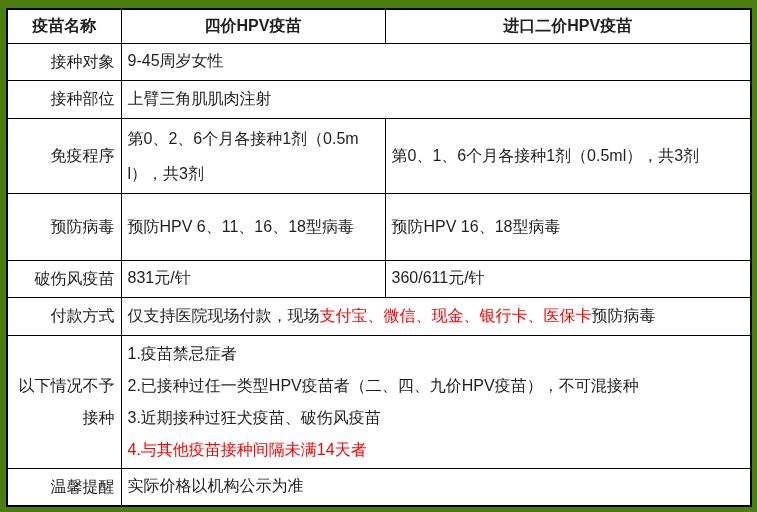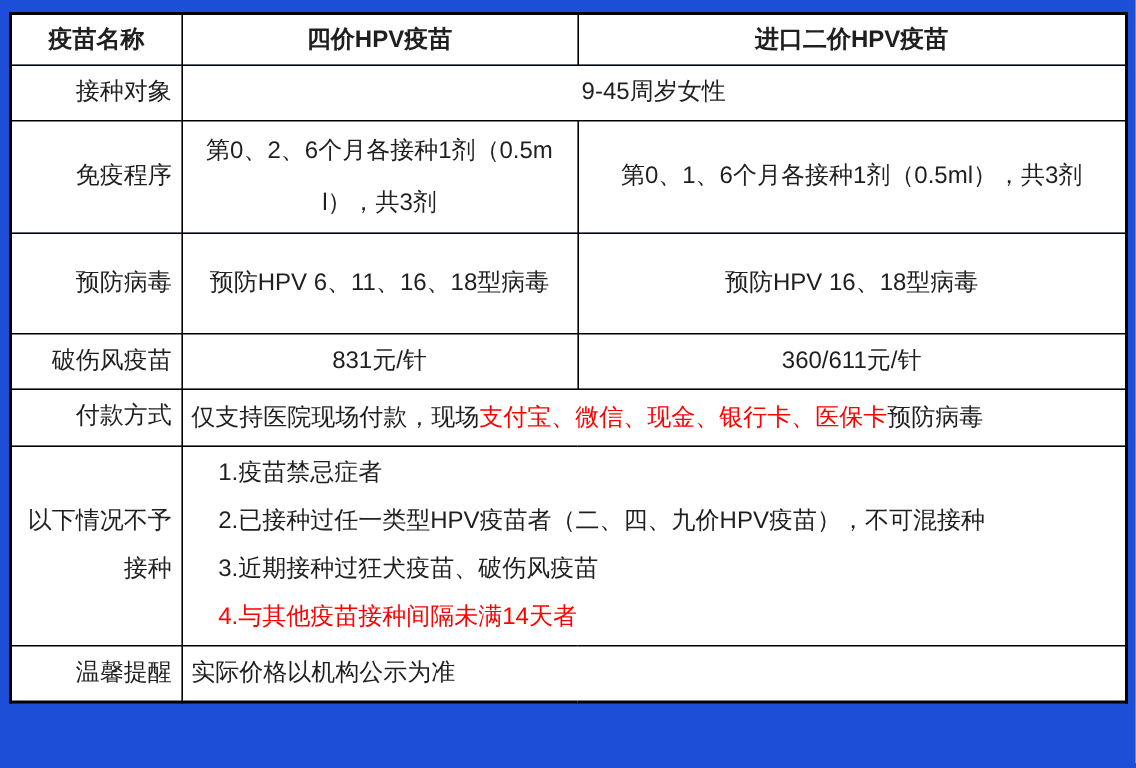--- a/index.html
+++ b/index.html
@@ -5,21 +5,21 @@
   * { box-sizing: border-box; }
   html, body {
     margin: 0;
     padding: 0;
     background: #ffffff;
     font-family: "Liberation Sans", "DejaVu Sans", sans-serif;
   }
   .page {
     width: 757px;
     height: 512px;
-    background: #1d4ed8;
+    background: #4d7c0f;
     padding: 8px 0 0 6px;
   }
   table.vaccine-table {
     border-collapse: collapse;
     table-layout: fixed;
     width: 744px;
     border: 2px solid #000000;
   }
   table.vaccine-table th,
   table.vaccine-table td {
@@ -34,31 +34,31 @@
     font-size: 17px;
     font-weight: bold;
     text-align: center;
     color: #1a1a1a;
   }
   td.label {
     text-align: right;
     padding: 2px 9px;
     line-height: 32px;
   }
-  td.center { text-align: center; }
+  td.center { }
   td.left { text-align: left; padding-left: 8px; }
   td.wrap2 {
     word-break: break-all;
     line-height: 35px;
     padding: 2px 12px;
   }
   .red { color: #ff0000; }
   td.price { font-size: 16px; }
   td.contra { line-height: 32px; }
-  .contra-line { display: block; margin-left: 18px; }
+  .contra-line { display: block; }
 </style>
 </head>
 <body>
 
 <div class="page">
   <table class="vaccine-table">
     <colgroup>
       <col style="width:114px">
       <col style="width:264px">
       <col style="width:366px">
@@ -68,20 +68,24 @@
         <th class="hdr">疫苗名称</th>
         <th class="hdr">四价HPV疫苗</th>
         <th class="hdr">进口二价HPV疫苗</th>
       </tr>
 
       <tr style="height:37px;">
         <td class="label">接种对象</td>
         <td class="center" colspan="2">9-45周岁女性</td>
       </tr>
 
+      <tr style="height:38px;">
+        <td class="label">接种部位</td>
+        <td class="center" colspan="2">上臂三角肌肌肉注射</td>
+      </tr>
 
       <tr style="height:75px;">
         <td class="label">免疫程序</td>
         <td class="center wrap2">第0、2、6个月各接种1剂（0.5ml），共3剂</td>
         <td class="center wrap2">第0、1、6个月各接种1剂（0.5ml），共3剂</td>
       </tr>
 
       <tr style="height:67px;">
         <td class="label">预防病毒</td>
         <td class="center wrap2">预防HPV 6、11、16、18型病毒</td>

